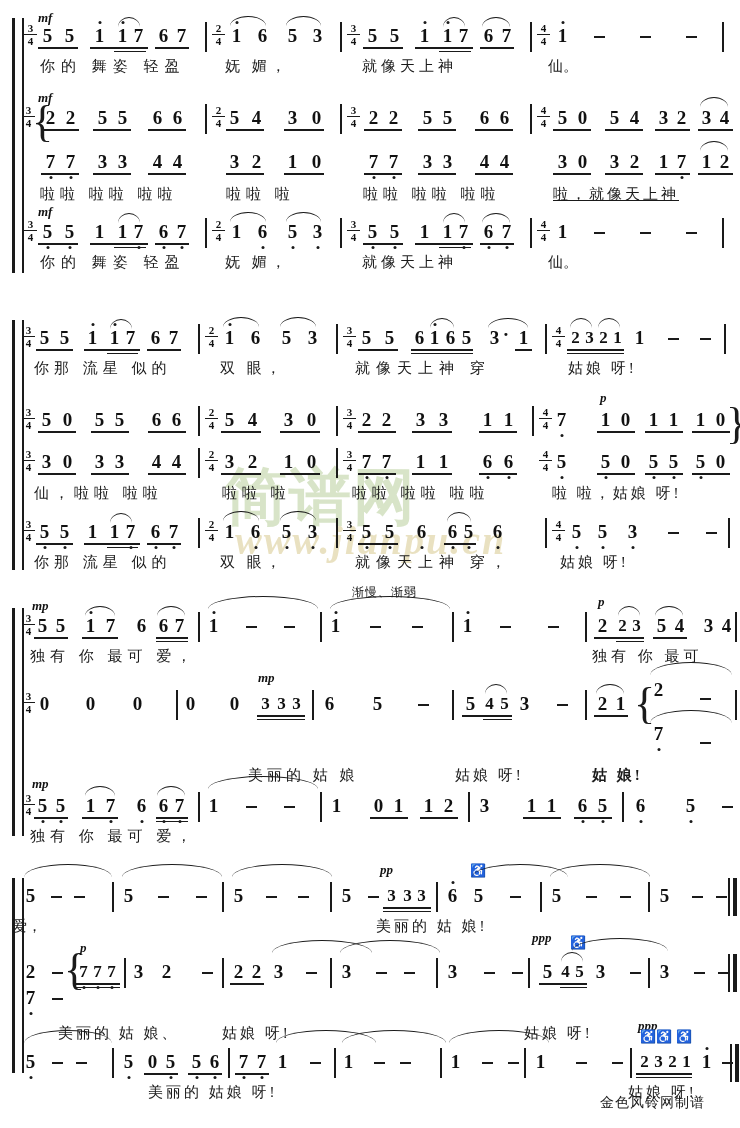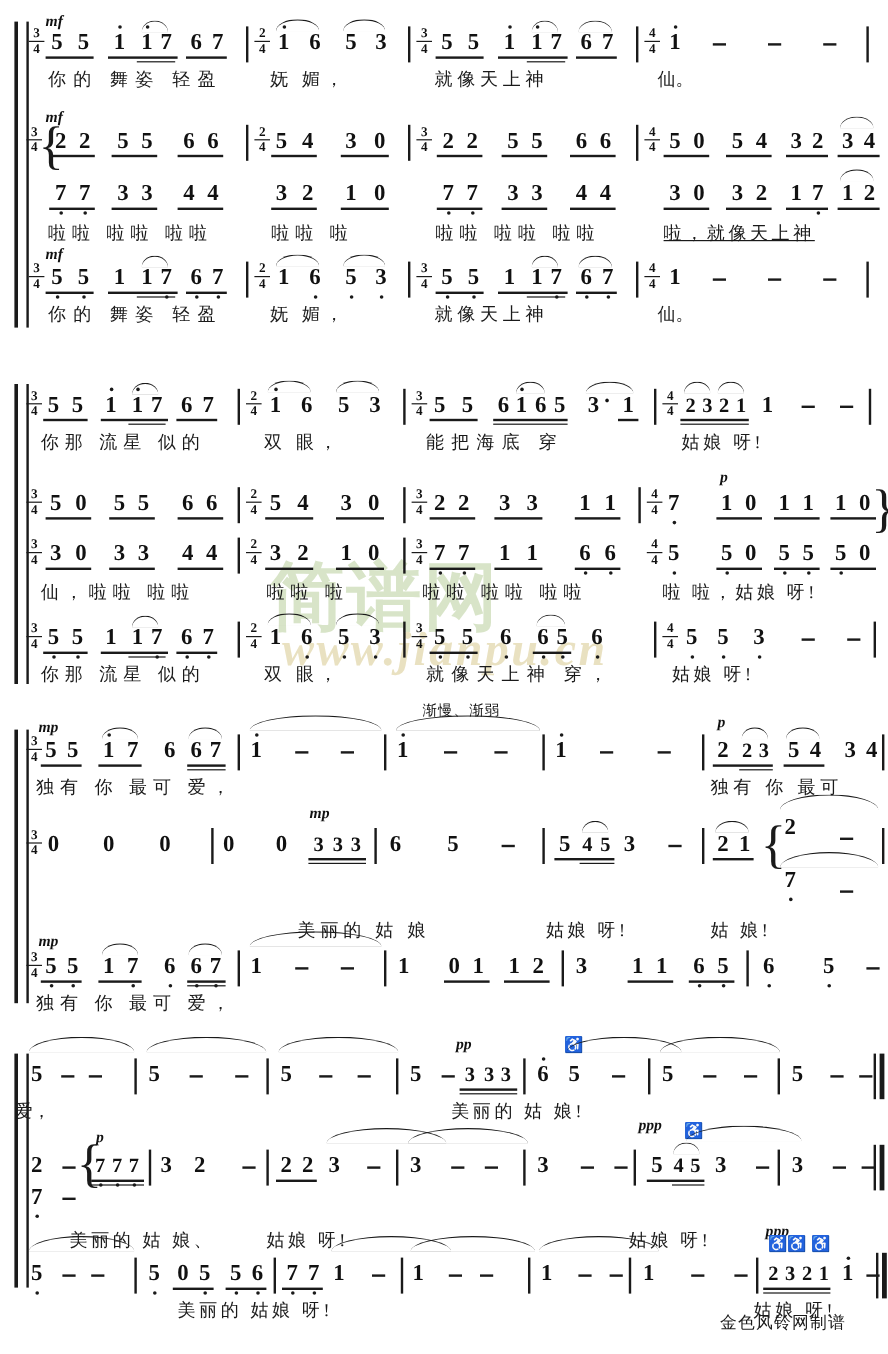--- a/index.html
+++ b/index.html
@@ -407,21 +407,21 @@
       <div class="beam" style="left:567px;top:31px;width:57px;"></div>
       <div class="beam2" style="left:567px;top:35px;width:57px;"></div>
       <div class="n" style="left:639px;">1</div>
       <div class="dash" style="left:668px;"></div>
       <div class="dash" style="left:700px;"></div>
       <div class="bar thin" style="left:724px;"></div>
     </div>
     <div class="lyricline" style="top:47px;">
       <span class="ly" style="left:34px;letter-spacing:5px;">你那 流星 似的</span>
       <span class="ly" style="left:220px;letter-spacing:4px;">双    眼，</span>
-      <span class="ly" style="left:355px;letter-spacing:6px;">能把海底 穿</span>
+      <span class="ly" style="left:355px;letter-spacing:6px;">就像天上神 穿</span>
       <span class="ly" style="left:568px;letter-spacing:3px;">姑娘 呀!</span>
     </div>
 
     <div class="staff" style="top:88px;">
       <div class="ts" style="left:22px;">
           <b class="num">3</b>
           <b>4</b>
         </div>
       <div class="n" style="left:46px;">5</div>
       <div class="n" style="left:67px;">0</div>
@@ -719,21 +719,21 @@
 
     <div class="staff" style="top:114px;">
       <div class="n" style="left:658px;top:12px;">7<i class="odn"></i></div>
       <div class="dash" style="left:700px;top:30px;"></div>
       <div class="slur" style="left:650px;top:-2px;width:82px;"></div>
     </div>
 
     <div class="lyricline" style="top:168px;">
       <span class="ly" style="left:248px;letter-spacing:4px;">美丽的 姑  娘</span>
       <span class="ly" style="left:455px;letter-spacing:3px;">姑娘 呀!</span>
-      <span class="ly" style="left:592px;letter-spacing:3px;">姑   娘!</span>
+      <span class="ly" style="left:592px;letter-spacing:3px;font-weight:bold;">姑   娘!</span>
     </div>
 
     <div class="staff" style="top:188px;">
       <div class="dyn" style="left:32px;top:-10px;">mp</div>
       <div class="ts" style="left:22px;">
           <b class="num">3</b>
           <b>4</b>
         </div>
       <div class="n" style="left:42px;">5<i class="odn"></i></div>
       <div class="n" style="left:60px;">5<i class="odn"></i></div>

